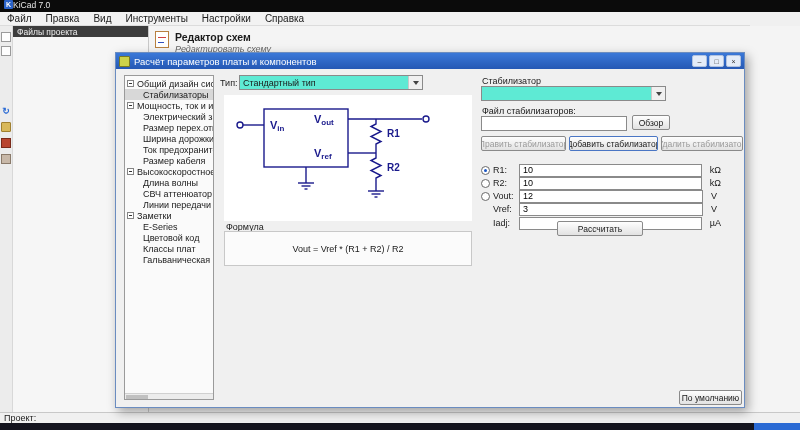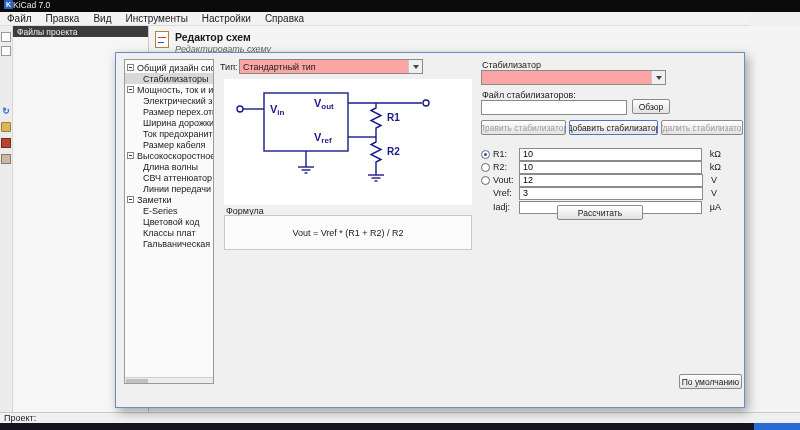--- a/index.html
+++ b/index.html
@@ -44,21 +44,21 @@
   .tree{position:absolute;left:8px;top:6px;width:90px;height:325px;background:#fafafa;border:1px solid #9a9a9a;overflow:hidden;padding-top:2px}
   .tnode{height:11px;display:flex;align-items:center;white-space:nowrap;overflow:hidden;padding-left:2px;font-size:9px}
   .tnode.child{padding-left:18px}
   .tnode.sel{background:#d8d8d8}
   .exp{width:7px;height:7px;border:1px solid #848484;background:#fff;margin-right:3px;position:relative;flex:0 0 7px}
   .exp::after{content:"";position:absolute;left:1px;top:2px;width:3px;height:1px;background:#333}
   .tree-hscroll{position:absolute;left:9px;top:324px;width:88px;height:6px;background:#ececec;border-top:1px solid #d0d0d0}
   .tree-hthumb{width:22px;height:4px;background:#c0c0c0;margin:1px 0 0 1px}
 
   .lbl{position:absolute;font-size:9px;white-space:nowrap}
-  .combo{position:absolute;height:15px;background:#fca5a5;border:1px solid #8a8a8a;font-size:9px;display:flex;align-items:center;padding-left:3px}
+  .combo{position:absolute;height:15px;background:#5eead4;border:1px solid #8a8a8a;font-size:9px;display:flex;align-items:center;padding-left:3px}
   .cval{flex:1;overflow:hidden;white-space:nowrap}
   .carrow{width:14px;align-self:stretch;border-left:1px solid #c8c8c8;background:#f0f0f0;display:flex;align-items:center;justify-content:center}
   .carrow::after{content:"";border:3px solid transparent;border-top:4px solid #444;margin-top:4px}
   .tinput{position:absolute;height:15px;border:1px solid #8a8a8a;background:#fff;font-size:9px;padding:0 3px;font-family:inherit}
   .btn{position:absolute;height:15px;background:linear-gradient(#fefefe,#e2e2e2);border:1px solid #8a8a8a;border-radius:2px;font-size:8.5px;display:flex;align-items:center;justify-content:center;white-space:nowrap;overflow:hidden;cursor:default}
   .btn.disabled{color:#9a9a9a}
   .btn.default{border-color:#4a76c4}
 
   .circuit-panel{position:absolute;left:108px;top:26px;width:248px;height:126px;background:#fff}
   .circuit-panel svg{width:100%;height:100%;display:block}
@@ -114,20 +114,29 @@
 </div>
 
 <div class="statusbar">
   <span>Проект:</span>
 </div>
 <div class="taskbar">
   <div class="taskbar-accent"></div>
 </div>
 
 <div class="dialog">
+  <div class="dlg-title">
+    <div class="dlg-icon"></div>
+    <span class="dlg-title-text">Расчёт параметров платы и компонентов</span>
+    <div class="dlg-btns">
+      <div class="dlg-btn">–</div>
+      <div class="dlg-btn">□</div>
+      <div class="dlg-btn">×</div>
+    </div>
+  </div>
 
   <div class="dlg-body">
 
     <div class="tree">
       <div class="tnode">
           <span class="exp"></span>
           <span>Общий дизайн системы</span>
         </div>
       <div class="tnode child sel">
           <span>Стабилизаторы</span>

